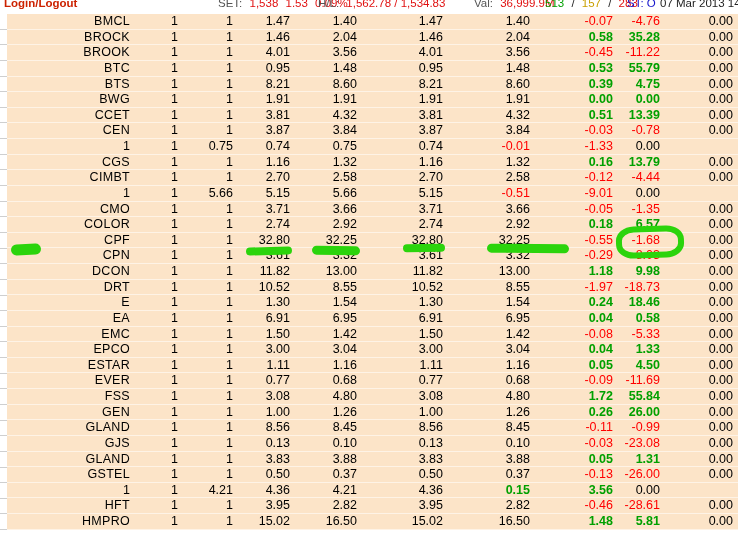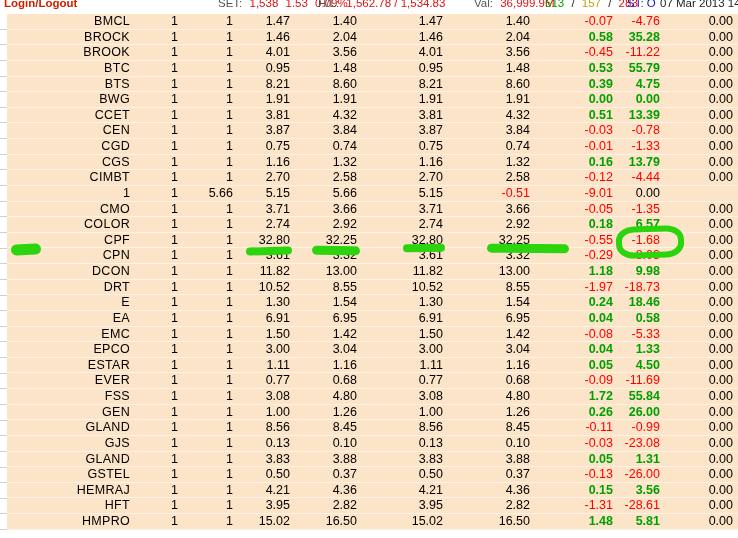--- a/index.html
+++ b/index.html
@@ -185,21 +185,20 @@
         <span class="cell">1</span>
         <span class="cell">3.87</span>
         <span class="cell">3.84</span>
         <span class="cell">3.87</span>
         <span class="cell">3.84</span>
         <span class="cell neg">-0.03</span>
         <span class="cell neg">-0.78</span>
         <span class="cell">0.00</span>
       </div>
       <div class="row">
-        <span class="cell ticker">CGD</span>
         <span class="cell">1</span>
         <span class="cell">1</span>
         <span class="cell">0.75</span>
         <span class="cell">0.74</span>
         <span class="cell">0.75</span>
         <span class="cell">0.74</span>
         <span class="cell neg">-0.01</span>
         <span class="cell neg">-1.33</span>
         <span class="cell">0.00</span>
       </div>
@@ -448,40 +447,39 @@
         <span class="cell">1</span>
         <span class="cell">0.50</span>
         <span class="cell">0.37</span>
         <span class="cell">0.50</span>
         <span class="cell">0.37</span>
         <span class="cell neg">-0.13</span>
         <span class="cell neg">-26.00</span>
         <span class="cell">0.00</span>
       </div>
       <div class="row">
-        <span class="cell ticker">HEMRAJ</span>
         <span class="cell">1</span>
         <span class="cell">1</span>
         <span class="cell">4.21</span>
         <span class="cell">4.36</span>
         <span class="cell">4.21</span>
         <span class="cell">4.36</span>
         <span class="cell pos">0.15</span>
         <span class="cell pos">3.56</span>
         <span class="cell">0.00</span>
       </div>
       <div class="row">
         <span class="cell ticker">HFT</span>
         <span class="cell">1</span>
         <span class="cell">1</span>
         <span class="cell">3.95</span>
         <span class="cell">2.82</span>
         <span class="cell">3.95</span>
         <span class="cell">2.82</span>
-        <span class="cell neg">-1.31</span>
+        <span class="cell neg">-0.46</span>
         <span class="cell neg">-28.61</span>
         <span class="cell">0.00</span>
       </div>
       <div class="row">
         <span class="cell ticker">HMPRO</span>
         <span class="cell">1</span>
         <span class="cell">1</span>
         <span class="cell">15.02</span>
         <span class="cell">16.50</span>
         <span class="cell">15.02</span>

